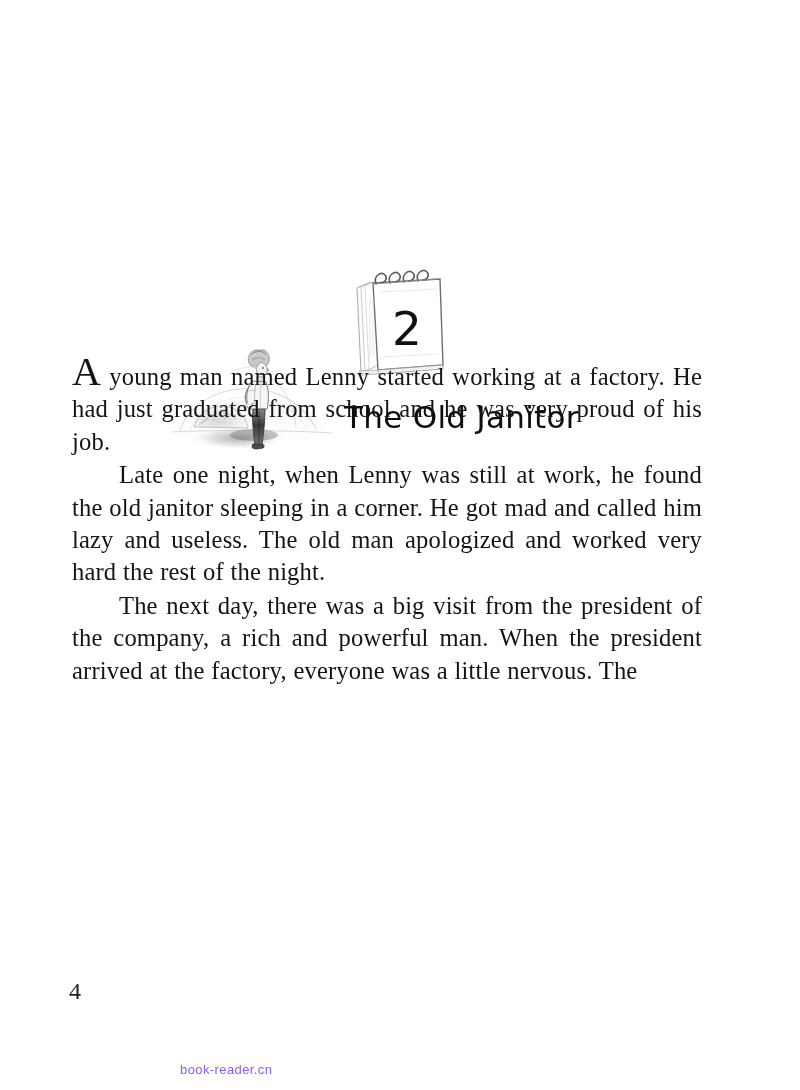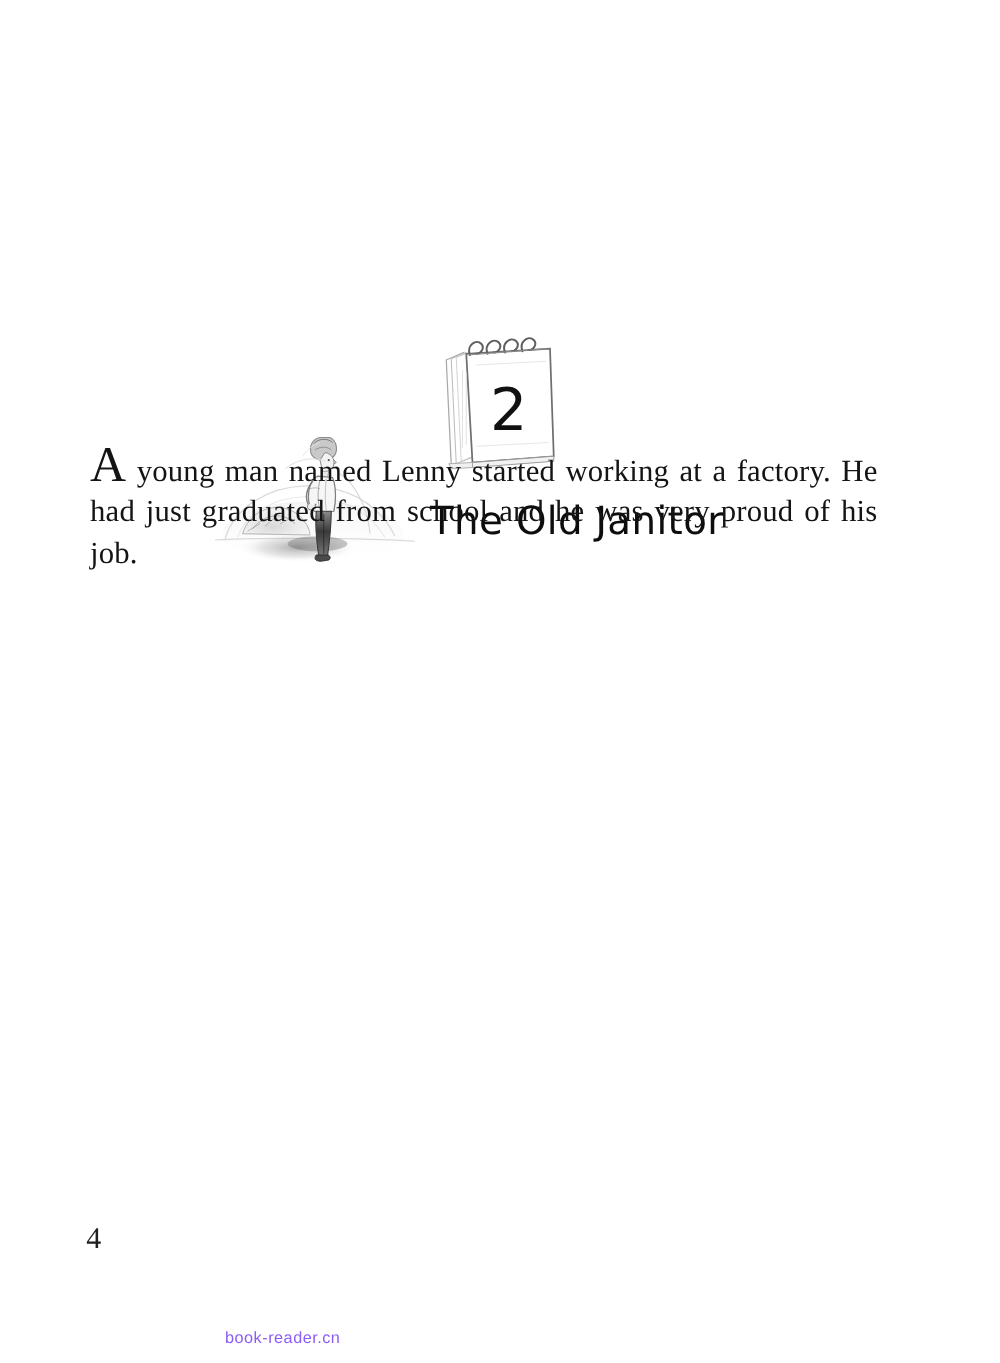--- a/index.html
+++ b/index.html
@@ -227,17 +227,19 @@
       <path d="M33 34 L 33 96 M 36 36 L 36 94" fill="none" stroke="#dddddd" stroke-width="0.7"></path>
     </svg>
   </div>
   <div class="chapter-number">2</div>
 
   <div class="chapter-title">The Old Janitor</div>
 </div>
 
 <div class="body-text">
   <p class="para first">A young man named Lenny started working at a factory. He had just graduated from school and he was very proud of his job.</p>
+  <p class="para">Late one night, when Lenny was still at work, he found the old janitor sleeping in a corner. He got mad and called him lazy and useless. The old man apologized and worked very hard the rest of the night.</p>
+  <p class="para">The next day, there was a big visit from the president of the company, a rich and powerful man. When the president arrived at the factory, everyone was a little nervous. The</p>
 </div>
 
 <div class="page-number">4</div>
 
 <div class="watermark">book-reader.cn</div>
 
 </body></html>

